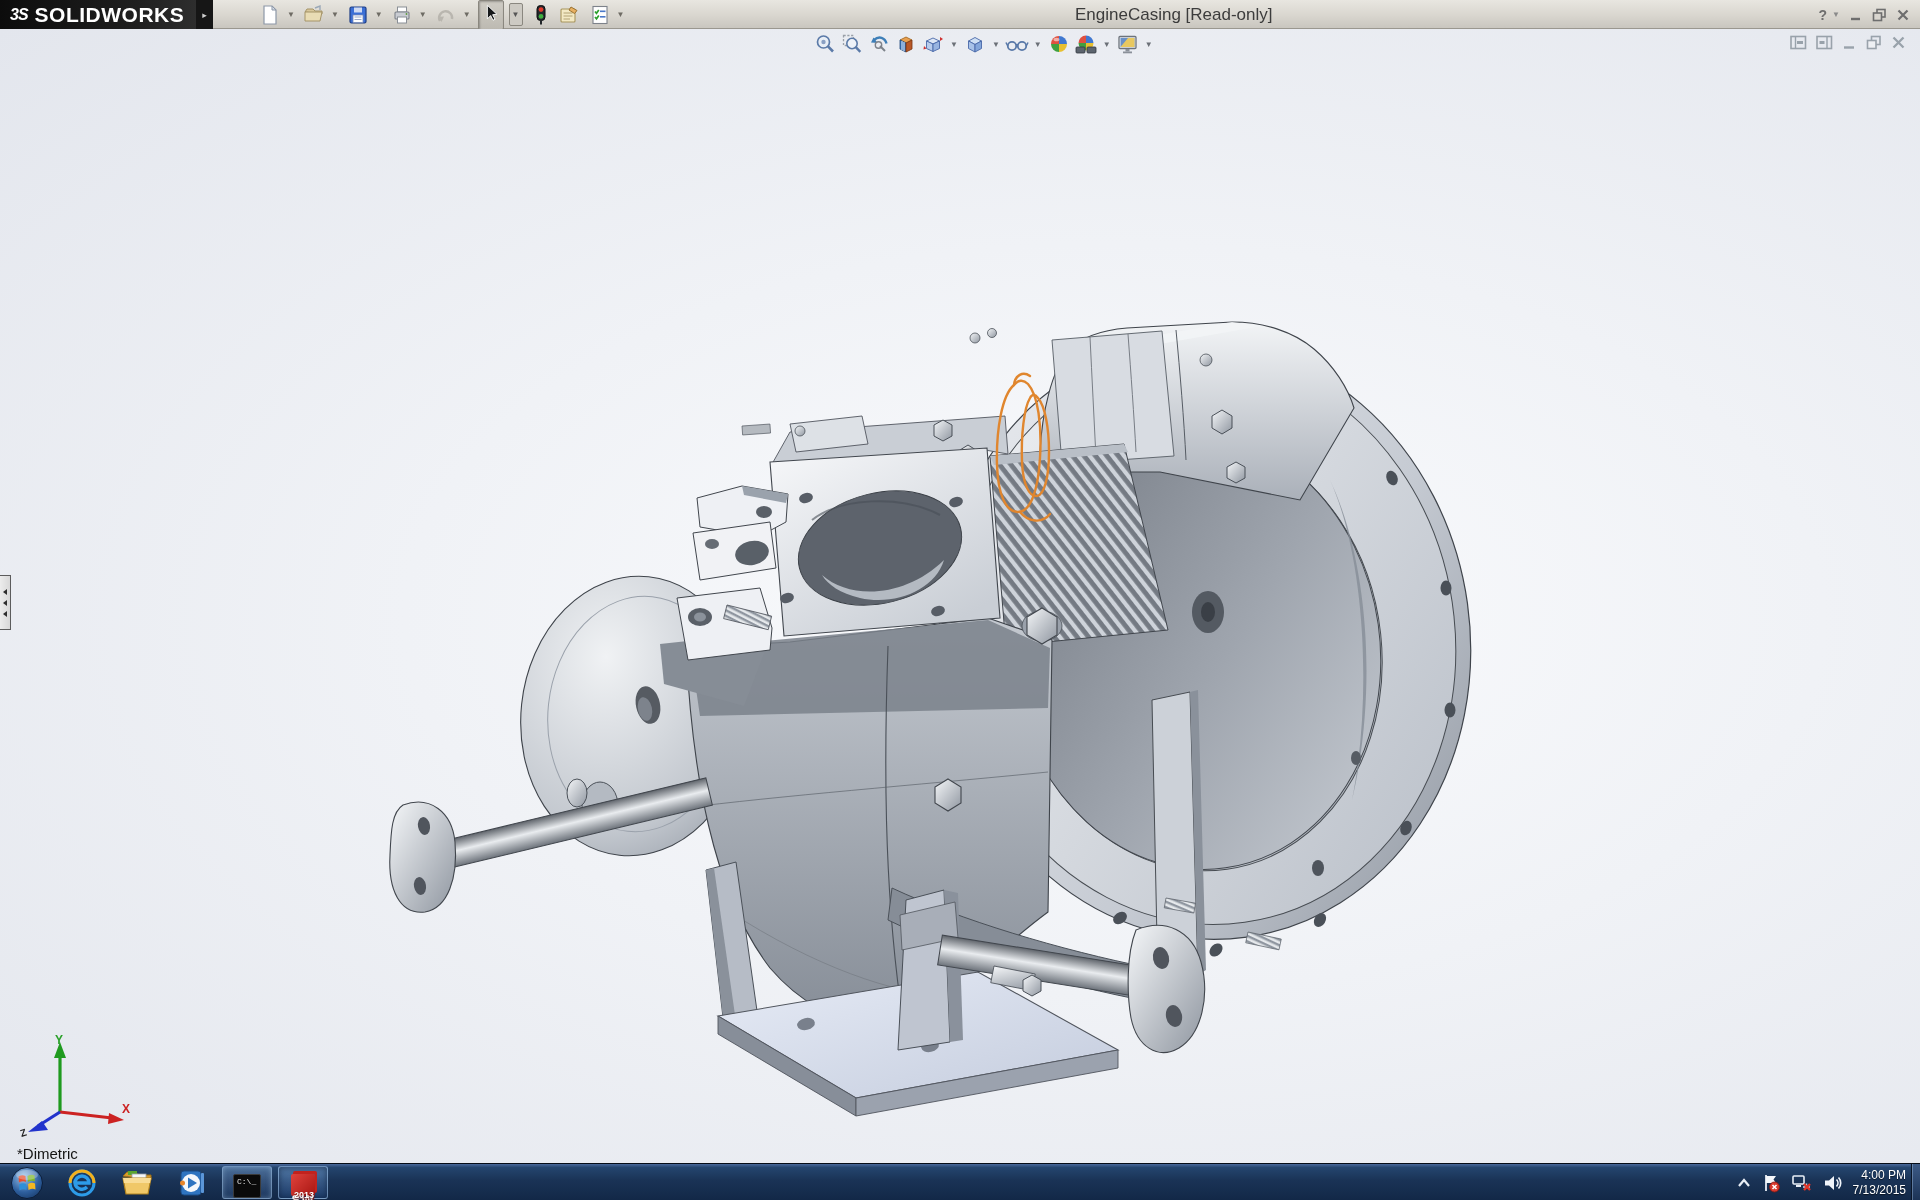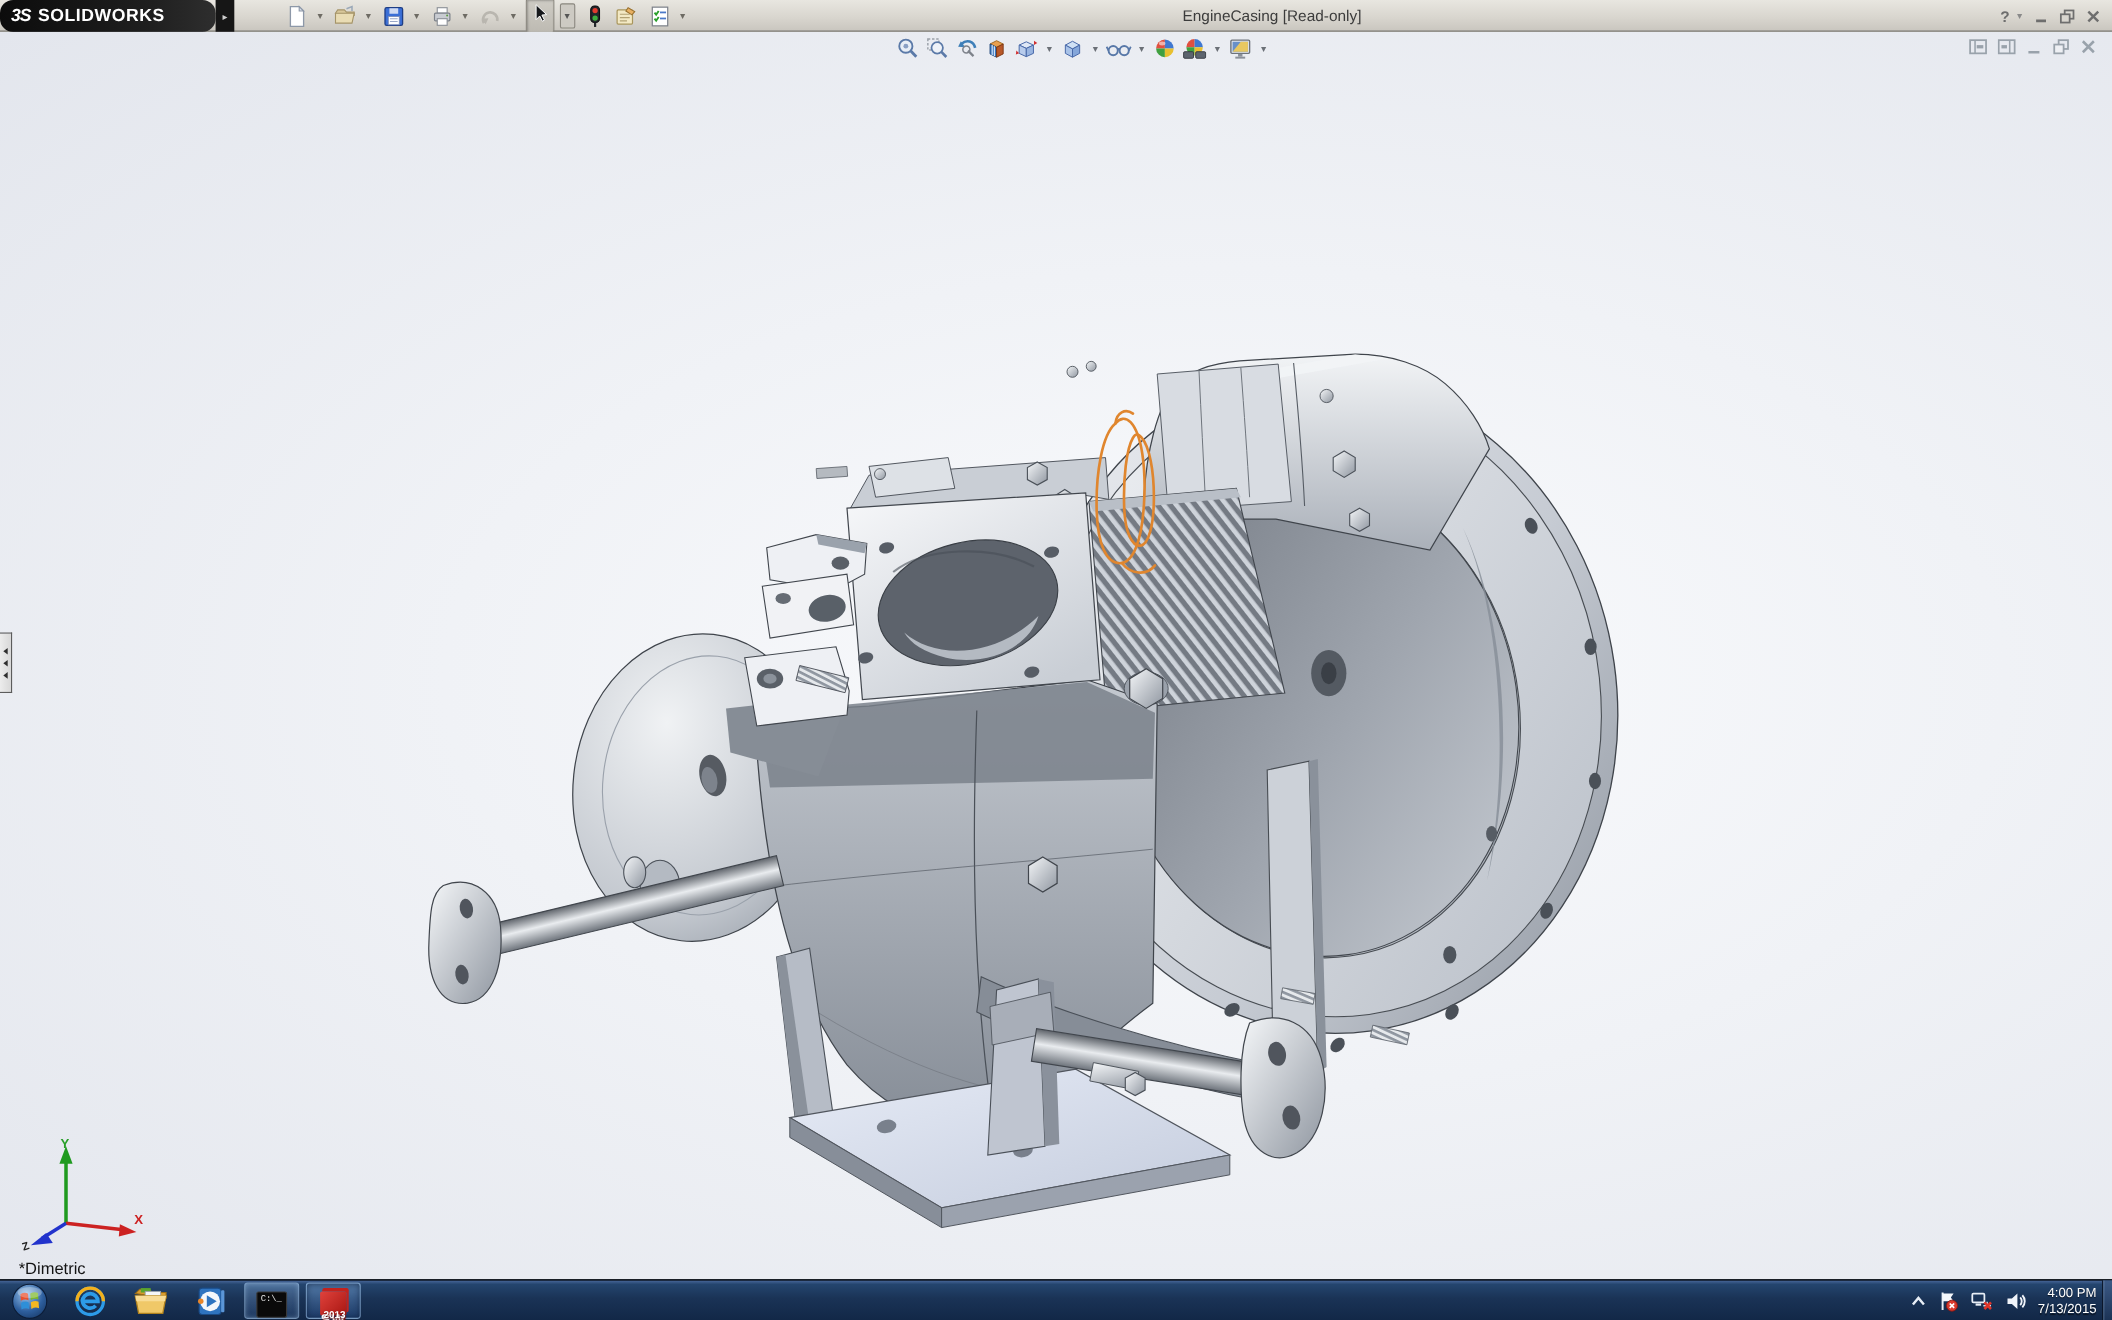--- a/index.html
+++ b/index.html
@@ -6,34 +6,34 @@
   html,body { width:1920px; height:1200px; overflow:hidden; background:#000;
               font-family:"Liberation Sans", sans-serif; }
   .screen { position:absolute; inset:0; width:1920px; height:1200px; }
 
   
   .titlebar { position:absolute; left:0; top:0; width:1920px; height:29px;
               background:linear-gradient(180deg,#e8e6e0 0%,#d9d6cf 55%,#c9c6bf 100%);
               border-bottom:1px solid #9a978f; }
   .brand { position:absolute; left:0; top:0; width:196px; height:29px;
            background:linear-gradient(90deg,#0c0c0c 0%,#1f1f1f 70%,#2e2e2e 100%);
-           display:flex; align-items:center; padding-left:10px; gap:7px;border-radius:12px; }
+           display:flex; align-items:center; padding-left:10px; gap:7px; }
   .brand-mark { color:#fff; font-weight:bold; font-style:italic; font-size:16px; letter-spacing:-1px; }
-  .brand-name { color:#fff; font-weight:bold; font-size:16px; letter-spacing:.5px; }
+  .brand-name { color:#fff; font-weight:bold; font-size:21px; letter-spacing:.5px; }
   .brand-tab { position:absolute; left:196px; top:0; width:17px; height:29px; background:#161616;
                color:#cfcfcf; font-size:9px; display:flex; align-items:center; justify-content:center; }
   .tb-icons { position:absolute; left:258px; top:0; height:29px; display:flex; align-items:center; gap:4px; }
   .tb-btn { height:26px; display:flex; align-items:center; padding:0 1px; }
   .tb-dd { font-size:8px; color:#6e6b64; margin:0 3px 0 1px; }
   .tb-sel { border:1px solid #8a877f; background:linear-gradient(#cfccc5,#bdbab2);
             box-shadow:inset 1px 1px 2px rgba(0,0,0,.25); padding:2px; border-radius:2px; }
   .tb-sel-dd { border:1px solid #8a877f; background:#cdcac3; font-size:8px; color:#555;
                padding:6px 2px; border-radius:2px; margin-left:1px; }
   .title-text { position:absolute; left:1075px; top:0; height:29px; line-height:29px;
-                font-size:14px; color:#3c3c3c; }
+                font-size:17px; color:#3c3c3c; }
   .win-ctrl { position:absolute; right:10px; top:0; height:29px; display:flex; align-items:center; gap:9px; }
   .help-q { color:#6e6e6e; font-weight:bold; font-size:14px; }
   .help-dd { font-size:8px; color:#8a8a8a; margin-left:-4px; }
 
   
   .viewport { position:absolute; left:0; top:29px; width:1920px; height:1134px;
               background:radial-gradient(ellipse at 58% 52%, #fafbfd 0%, #f0f2f6 45%, #e3e6ed 100%); }
 
   .headsup { position:absolute; left:813px; top:3px; display:flex; align-items:center; gap:3px; }
   .hu-btn { width:24px; height:24px; display:flex; align-items:center; justify-content:center; }

